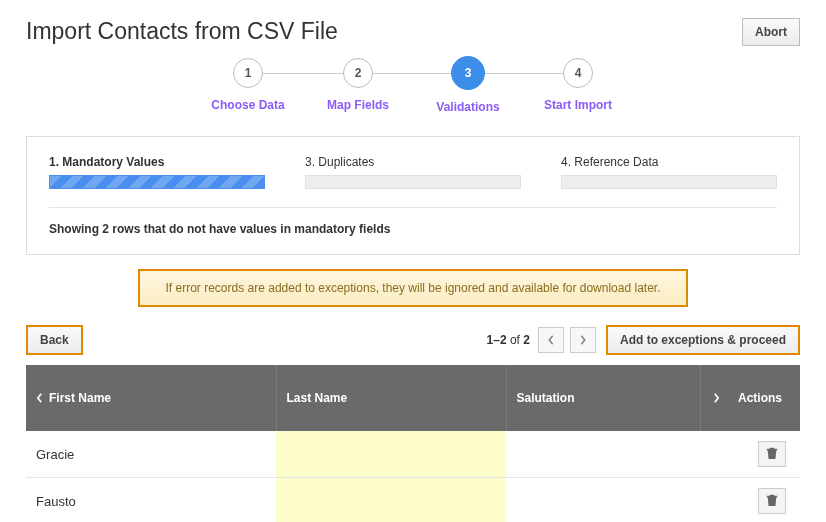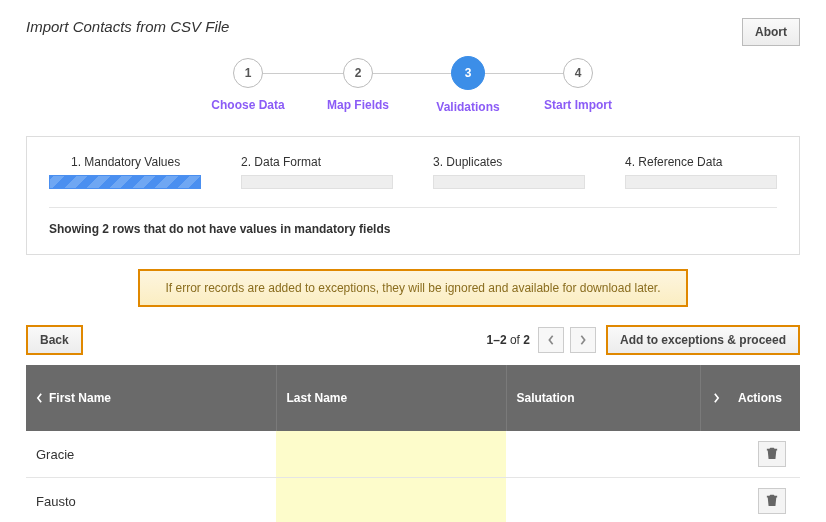--- a/index.html
+++ b/index.html
@@ -1,32 +1,32 @@
 <!DOCTYPE html>
 <html><head>
 <meta charset="utf-8">
 <style>
   * { box-sizing: border-box; margin: 0; padding: 0; }
   body { font-family: Arial, Helvetica, sans-serif; font-size: 13px; color: #333; background: #fff; width: 826px; }
   .container { padding: 18px 26px; }
   .header-row { display: flex; justify-content: space-between; align-items: flex-start; margin-bottom: 12px; }
-  .page-title { font-size: 15px; font-weight: normal; color: #333; font-style: italic; }
+  .page-title { font-size: 23px; font-weight: normal; color: #333; }
   .btn { background: linear-gradient(#f9f9f9,#ececec); border: 1px solid #bbb; padding: 6px 12px; font-size: 12px; font-weight: bold; color: #444; cursor: pointer; }
   .btn-outline-orange { border: 2px solid #e08800; }
   .wizard { display: flex; justify-content: center; align-items: flex-start; margin-bottom: 22px; }
   .step { display: flex; flex-direction: column; align-items: center; width: 110px; position: relative; }
   .step-circle { width: 30px; height: 30px; border-radius: 50%; border: 1px solid #bbb; background: #fff; display: flex; align-items: center; justify-content: center; font-size: 12px; font-weight: bold; color: #555; margin-bottom: 10px; position: relative; z-index: 2; }
   .step-circle.active { background: #3c8ee8; border-color: #3c8ee8; color: #fff; width: 34px; height: 34px; margin-top: -2px; }
   .step-label { font-size: 12px; font-weight: bold; color: #8b5cf6; white-space: nowrap; }
   .step-line { position: absolute; top: 15px; left: 70px; width: 80px; height: 1px; background: #ccc; z-index: 1; }
   .panel { border: 1px solid #ddd; padding: 18px 22px 18px 22px; margin-bottom: 14px; }
   .sub-tabs { display: flex; gap: 40px; margin-bottom: 18px; }
   .sub-tab { flex: 1; }
   .sub-tab-label { font-size: 12px; color: #333; margin-bottom: 6px; display: block; }
-  .sub-tab-label.bold { font-weight: normal; margin-left: 22px; }
+  .sub-tab-label.bold { font-weight: bold; }
   .progress-bar { height: 14px; background: #eee; border: 1px solid #e0e0e0; }
   .progress-bar.active {
     background: repeating-linear-gradient(-45deg,#4a8ff0 0,#4a8ff0 8px,#6fa7f3 8px,#6fa7f3 16px);
     border-color: #4a8ff0;
   }
   .divider { height: 1px; background: #e5e5e5; margin: 0 0 14px 0; }
   .status-text { font-size: 12px; font-weight: bold; color: #333; }
   .notice-wrap { display: flex; justify-content: center; margin-bottom: 18px; }
   .notice { border: 2px solid #e08800; background: linear-gradient(#fdf5df,#fbeec2); color: #8a6d1f; font-size: 12px; padding: 10px 26px; }
   .action-row { display: flex; justify-content: space-between; align-items: center; margin-bottom: 10px; }
@@ -80,24 +80,20 @@
         <div class="step-circle">4</div>
         <div class="step-label">Start Import</div>
       </div>
     </div>
 
   <div class="panel">
     <div class="sub-tabs" id="subtabs">
         <div class="sub-tab">
           <span class="sub-tab-label bold">1. Mandatory Values</span>
           <div class="progress-bar active"></div>
-        </div>
-        <div class="sub-tab">
-          <span class="sub-tab-label">2. Data Format</span>
-          <div class="progress-bar"></div>
         </div>
         <div class="sub-tab">
           <span class="sub-tab-label">3. Duplicates</span>
           <div class="progress-bar"></div>
         </div>
         <div class="sub-tab">
           <span class="sub-tab-label">4. Reference Data</span>
           <div class="progress-bar"></div>
         </div>
       </div>

